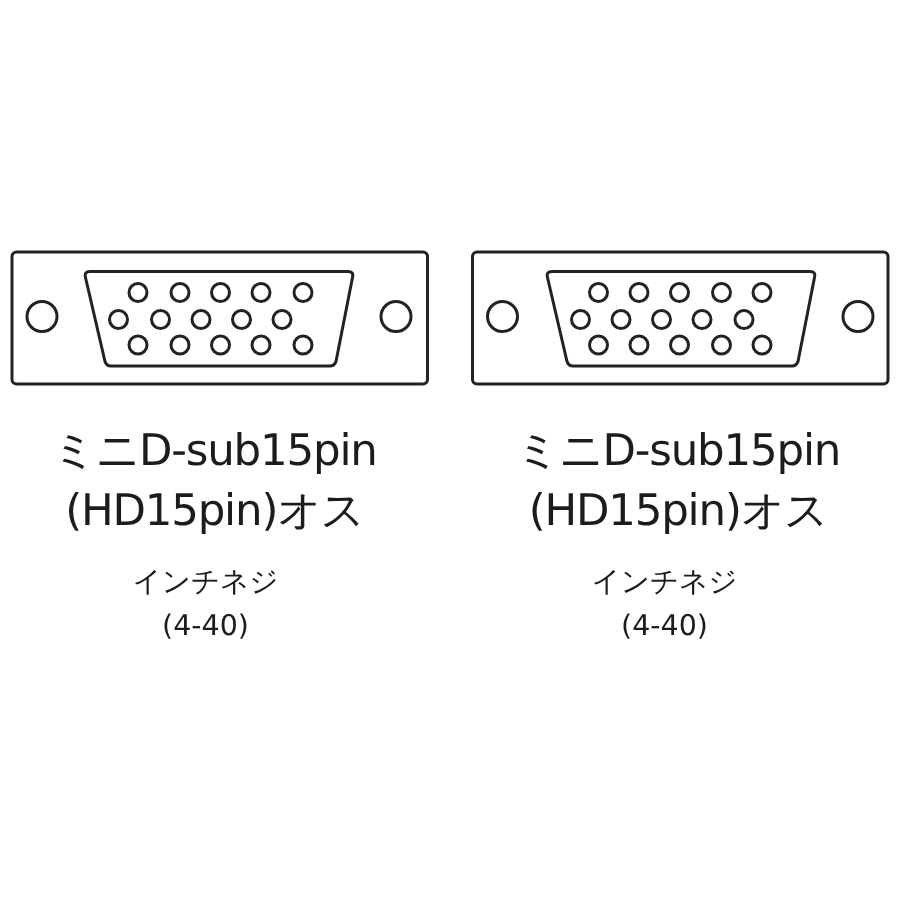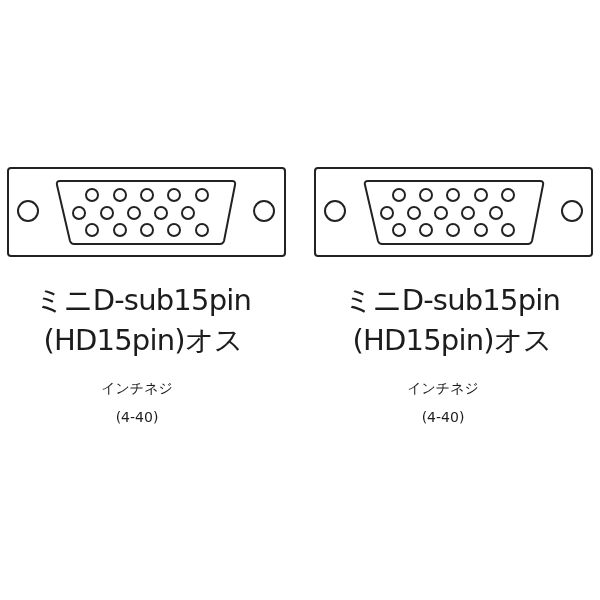--- a/index.html
+++ b/index.html
@@ -2,21 +2,21 @@
 <html><head>
 <meta charset="utf-8">
 <style>
   html, body { margin: 0; padding: 0; background: #ffffff; }
   body { width: 600px; height: 600px; position: relative; overflow: hidden;
          font-family: "DejaVu Sans", "Liberation Sans", sans-serif; color: #1a1a1a; }
   .diagram { position: absolute; left: 0; top: 0; width: 600px; height: 600px; }
   svg.connectors { position: absolute; left: 0; top: 0; }
   .label { position: absolute; white-space: nowrap; text-align: center; color: #1c1c1c; }
   .title-line { font-size: 29px; letter-spacing: -0.8px; line-height: 30px; }
-  .spec-line { font-size: 14px; line-height: 22px; letter-spacing: 0px; }
+  .spec-line { font-size: 19px; line-height: 22px; letter-spacing: 0px; }
 </style>
 </head>
 <body>
 
 <div class="diagram">
 
   <svg class="connectors" width="600" height="600" viewBox="0 0 600 600" fill="none" stroke="#222222">
 
     <g>
       <rect x="8" y="168" width="277" height="88" rx="3" ry="3" stroke-width="2"></rect>

